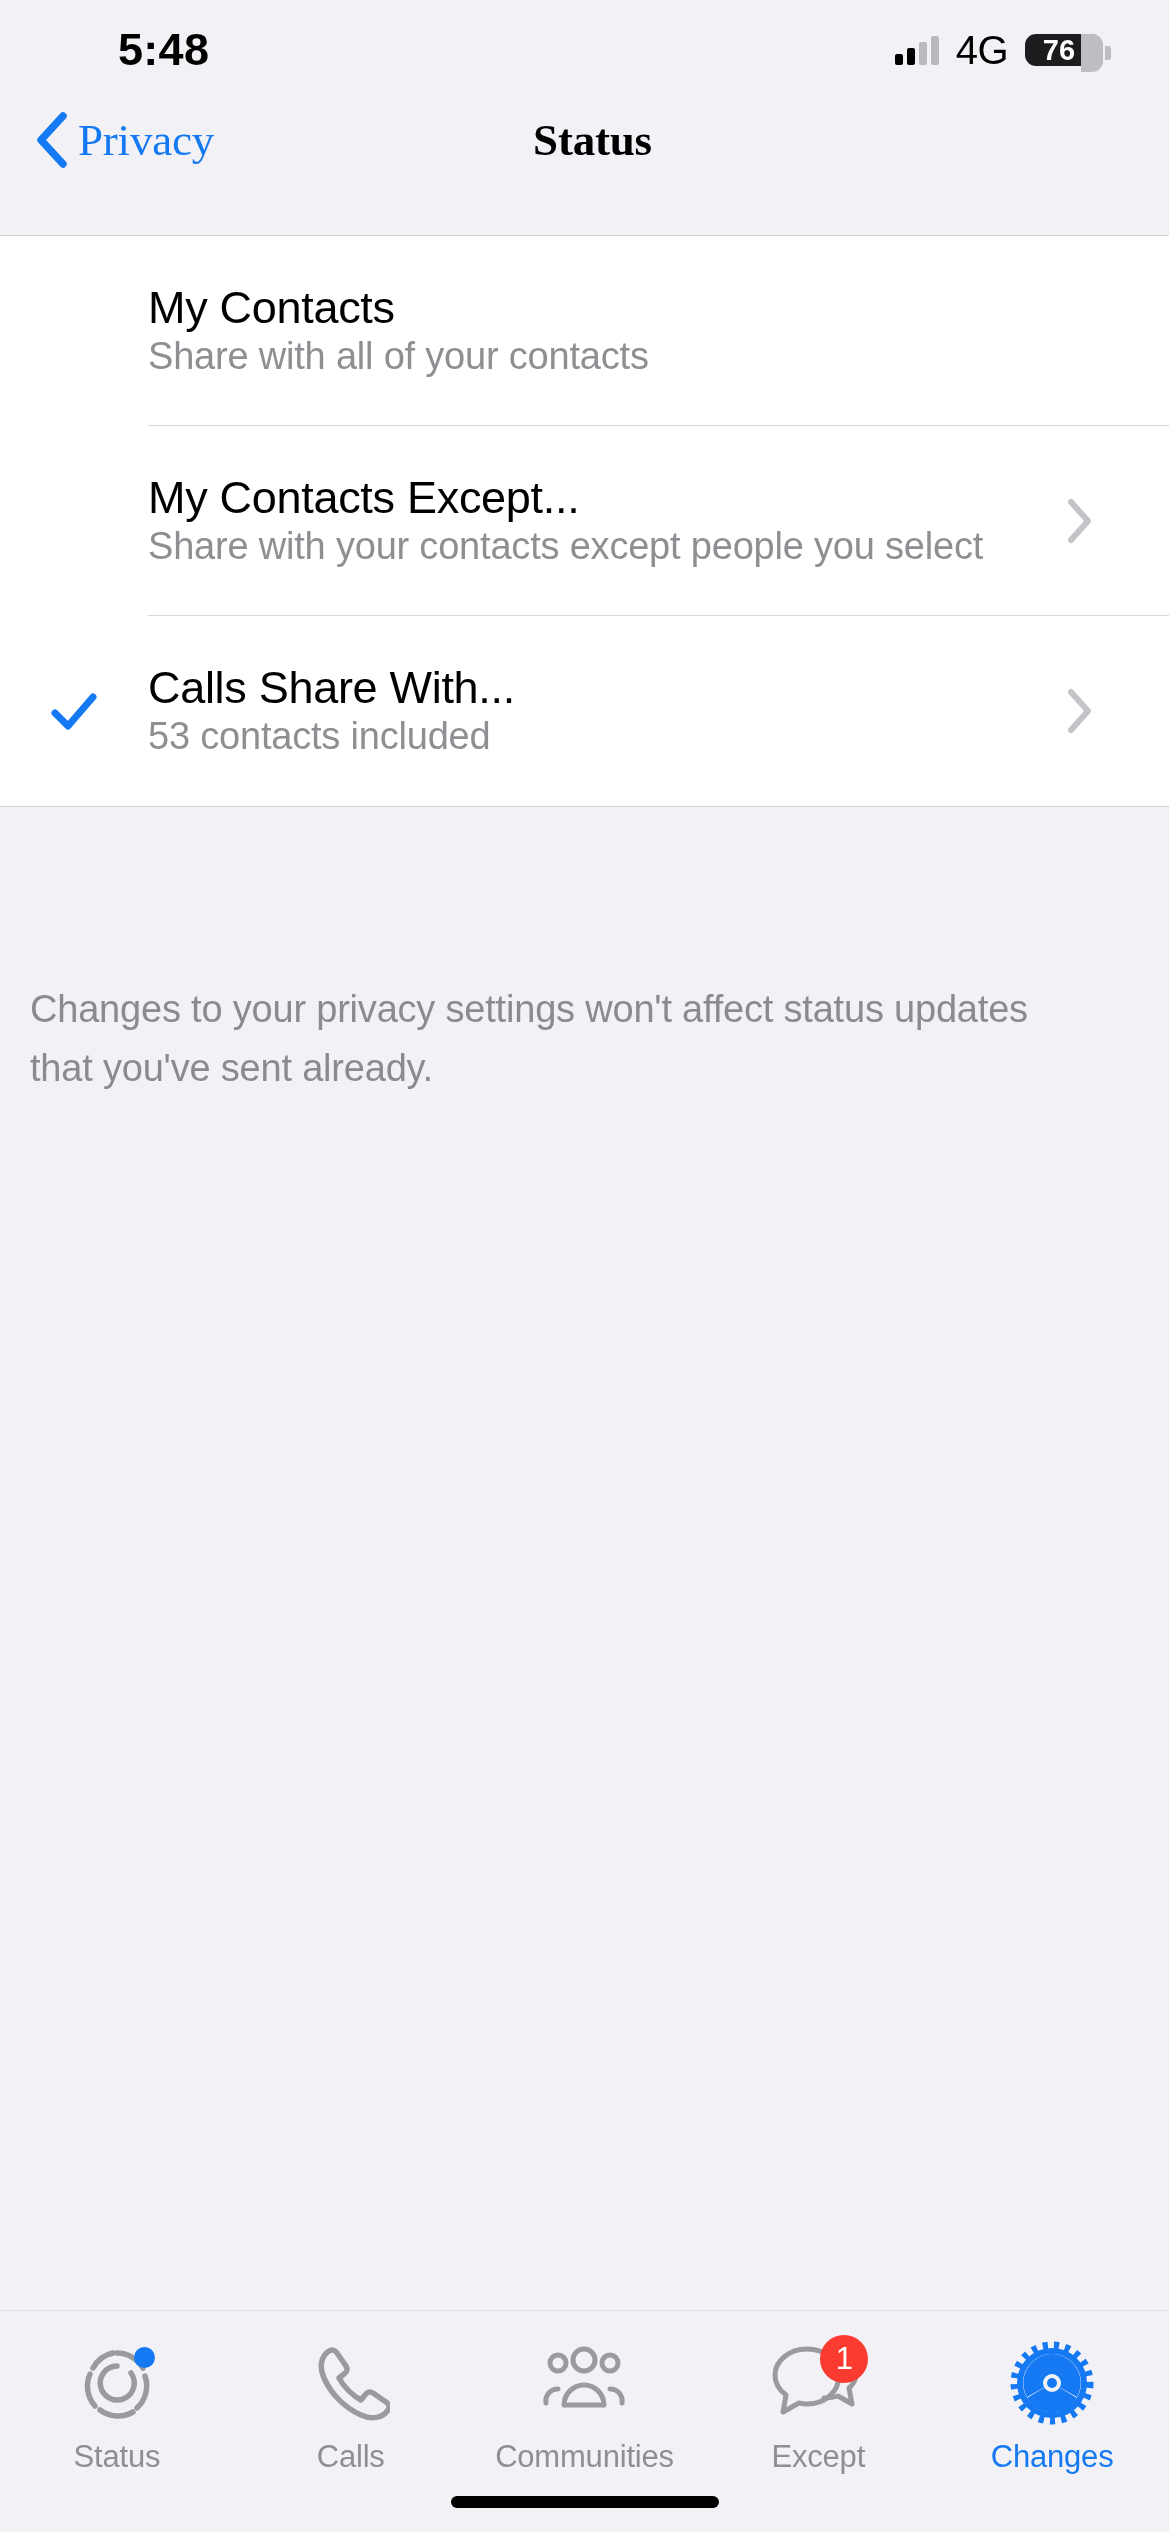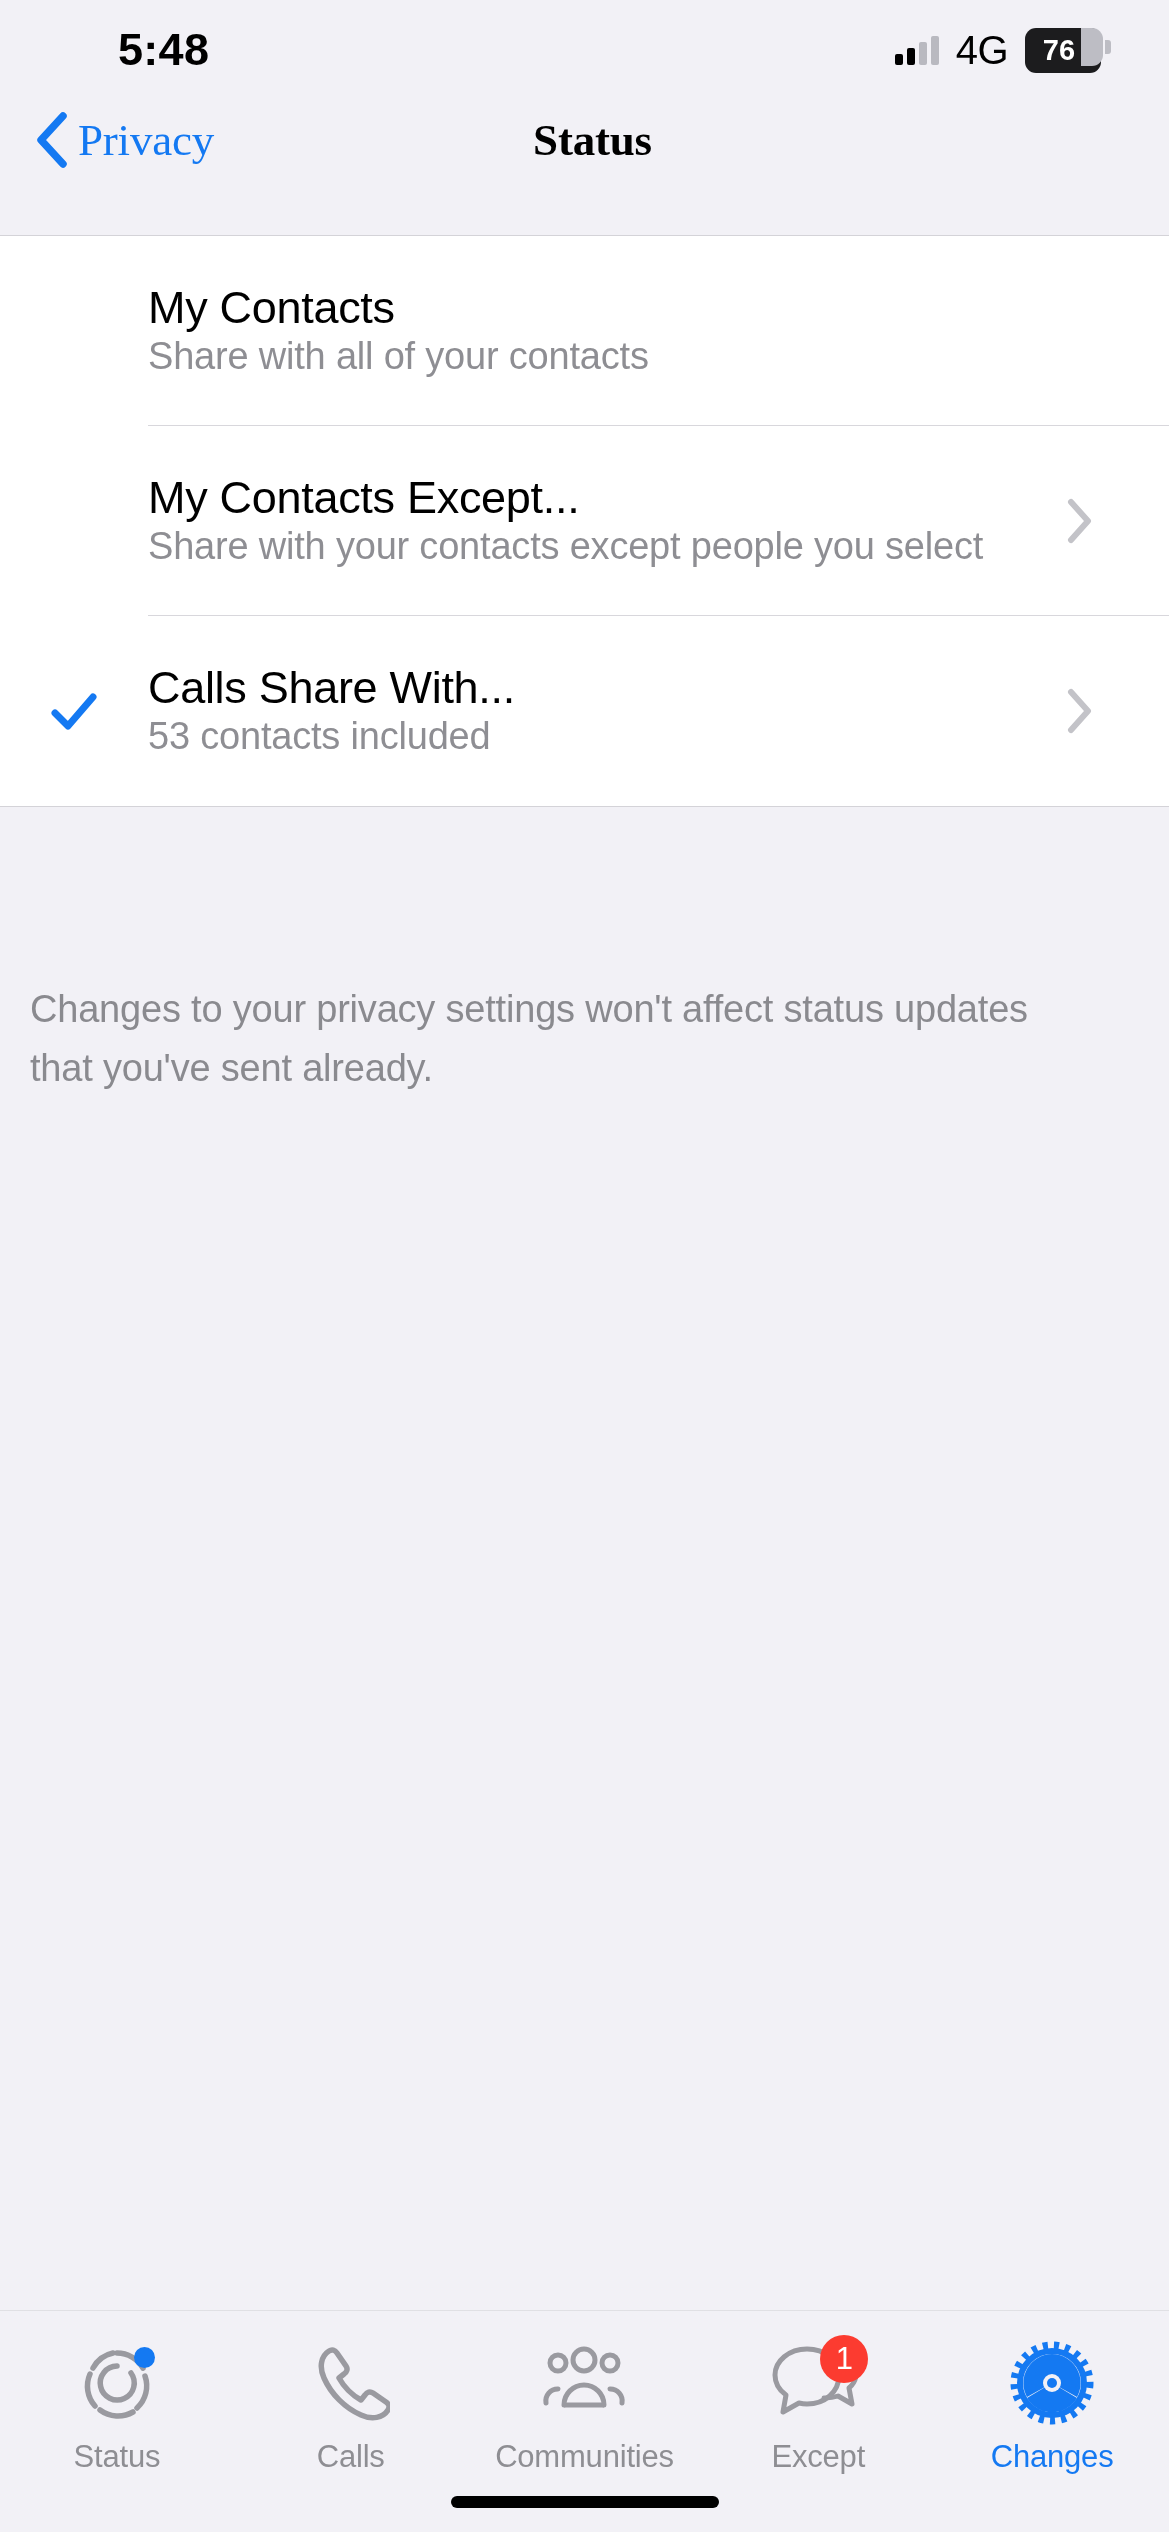--- a/index.html
+++ b/index.html
@@ -61,21 +61,21 @@
   .sig-bars i:nth-child(4) { height: 29px; background: #b9b9c0; }
   .sb-net {
     font-size: 40px;
     font-weight: 500;
     color: #000;
     letter-spacing: -0.5px;
   }
   .battery {
     position: relative;
     width: 76px;
-    height: 45px;
+    height: 32px;
     border-radius: 11px;
     background: #1c1c1e;
     display: flex;
     align-items: center;
     justify-content: center;
   }
   .battery::after {
     content: "";
     position: absolute;
     right: -10px;

